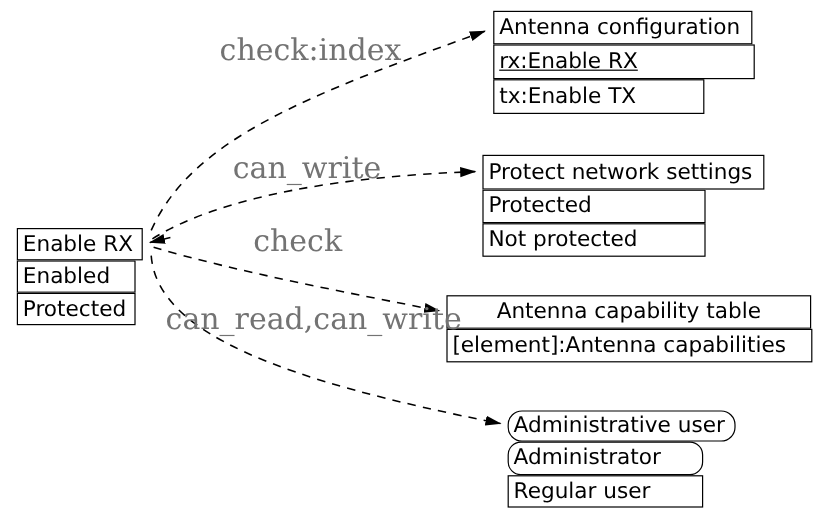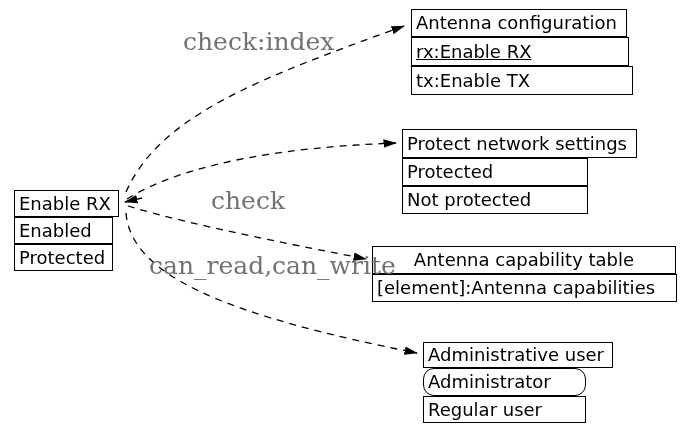--- a/index.html
+++ b/index.html
@@ -12,37 +12,37 @@
   .cell.ctr{justify-content:center;padding-left:0;}
   .elabel{position:absolute;color:#737373;text-align:center;white-space:nowrap;
           font-family:"DejaVu Serif","Liberation Serif",serif;font-size:25px;line-height:22px;}
   
   #n0h{left:14px;top:190px;width:105px;height:27px;}
   #n0r0{left:14px;top:217px;width:99px;height:27px;}
   #n0r1{left:14px;top:244px;width:99px;height:27px;}
   
   #n1h{left:411px;top:9px;width:216px;height:28px;}
   #n1r0{left:411px;top:37px;width:218px;height:29px;text-decoration:underline;}
-  #n1r1{left:411px;top:66px;width:222px;height:29px;}
+  #n1r1{left:411px;top:66px;width:176px;height:29px;}
   
   #n2h{left:402px;top:129px;width:235px;height:29px;}
   #n2r0{left:402px;top:158px;width:186px;height:28px;}
   #n2r1{left:402px;top:186px;width:186px;height:28px;}
   
   #n3h{left:372px;top:246px;width:304px;height:28px;}
   #n3r0{left:372px;top:274px;width:305px;height:28px;}
   
-  #n4h{left:423px;top:342px;width:190px;height:26px;}
+  #n4h{left:423px;top:342px;width:190px;height:26px;border-radius:12px;}
   #n4r0{left:423px;top:368px;width:163px;height:28px;border-radius:11px;}
   #n4r1{left:423px;top:396px;width:163px;height:27px;}
   
   #l0{left:183px;top:31px;width:124px;}
   #l1{left:194px;top:129px;width:100px;}
   #l2{left:211px;top:190px;width:74px;}
-  #l3{left:149px;top:255px;width:192px;}
+  #l3{left:138px;top:255px;width:192px;}
 </style>
 </head>
 <body>
 
 <div class="stage">
 
   <svg class="edges" viewBox="0 0 681 435" xmlns="http://www.w3.org/2000/svg">
     <defs>
       <marker id="arw" viewBox="0 0 14 10" refX="12.5" refY="5" markerWidth="14" markerHeight="10" markerUnits="userSpaceOnUse" orient="auto">
         <path d="M0,0.8 L13.5,5 L0,9.2 Z" fill="#000"></path>
@@ -70,16 +70,17 @@
   <div class="cell ctr" id="n3h">Antenna capability table</div>
 
   <div class="cell" id="n2r1">Not protected</div>
   <div class="cell" id="n3r0">[element]:Antenna capabilities</div>
 
   <div class="cell" id="n4h">Administrative user</div>
   <div class="cell" id="n4r0">Administrator</div>
   <div class="cell" id="n4r1">Regular user</div>
 
   <div class="elabel" id="l0">check:index</div>
+  <div class="elabel" id="l1">can_write</div>
   <div class="elabel" id="l2">check</div>
   <div class="elabel" id="l3">can_read,can_write</div>
 
 </div>
 
 </body></html>

